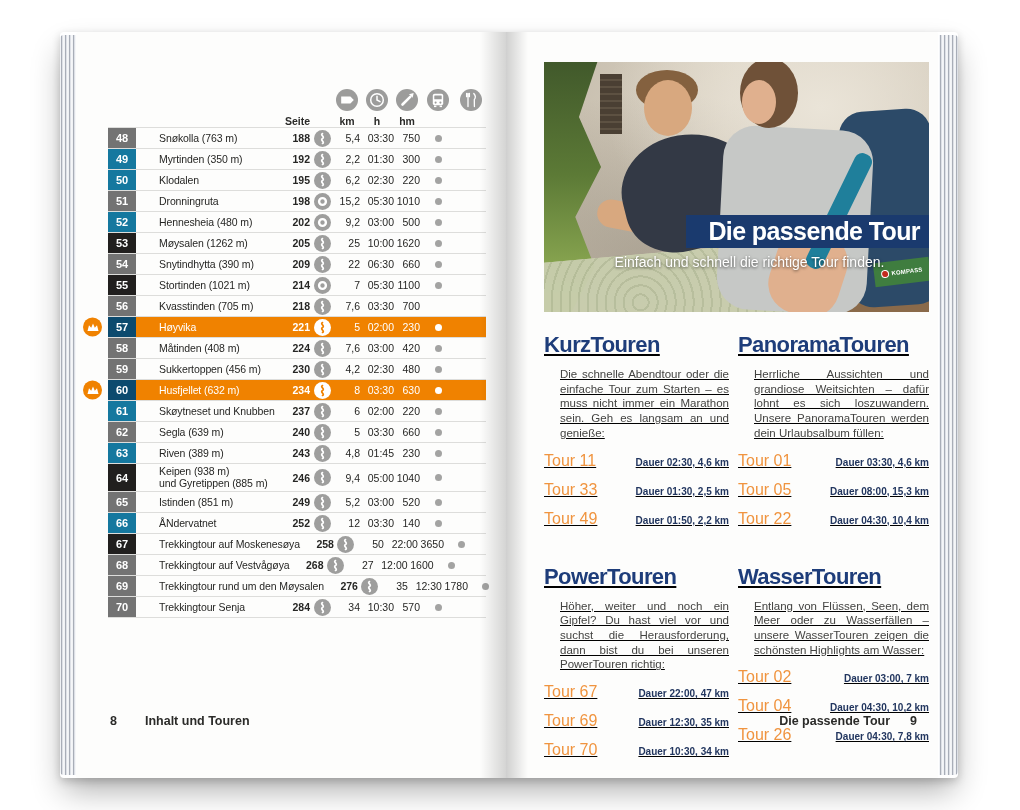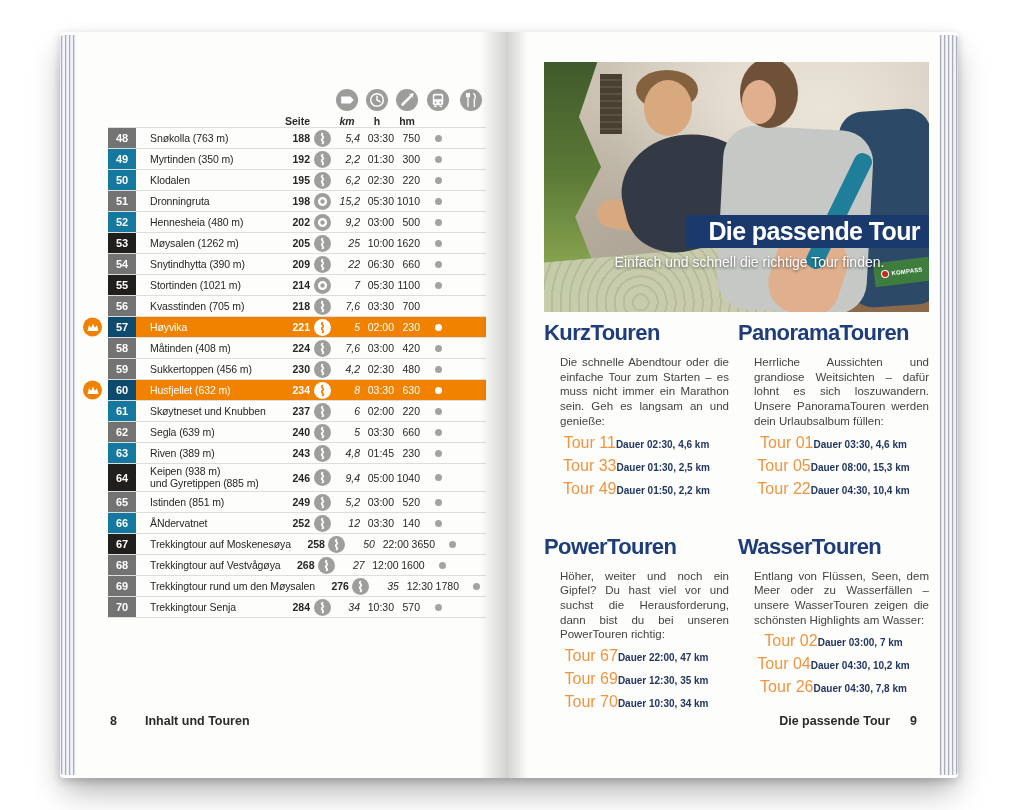--- a/index.html
+++ b/index.html
@@ -19,24 +19,24 @@
         background:linear-gradient(90deg,rgba(0,0,0,0),rgba(0,0,0,.16));}
   .page-right::before{content:"";position:absolute;left:0;top:0;bottom:0;width:22px;
         background:linear-gradient(90deg,rgba(0,0,0,.18),rgba(0,0,0,0));z-index:5;pointer-events:none;}
 
   
   .tour-table{position:absolute;left:32px;top:56px;width:378px;}
   .t-icons,.t-labels,.t-row{display:flex;align-items:stretch;}
   .t-icons{height:24px;margin-bottom:2px;}
   .t-labels{height:13px;font-size:10.5px;font-weight:bold;color:#2b2b29;}
   .c-badge{flex:0 0 28px;display:flex;align-items:center;justify-content:center;}
-  .c-name{flex:1 1 auto;display:flex;flex-direction:column;justify-content:center;padding-left:14px;white-space:nowrap;letter-spacing:-.1px;}
+  .c-name{flex:1 1 auto;display:flex;flex-direction:column;justify-content:center;padding-left:23px;white-space:nowrap;letter-spacing:-.1px;}
   .c-seite{flex:0 0 34px;display:flex;align-items:center;justify-content:flex-end;font-weight:bold;}
   .c-route{flex:0 0 24px;display:flex;align-items:center;justify-content:center;}
-  .c-km{flex:0 0 26px;display:flex;align-items:center;justify-content:flex-end;font-style:italic;}
+  .c-km{flex:0 0 26px;display:flex;align-items:center;justify-content:flex-end;}
   .c-h{flex:0 0 34px;display:flex;align-items:center;justify-content:flex-end;}
   .c-hm{flex:0 0 26px;display:flex;align-items:center;justify-content:flex-end;}
   .c-bus{flex:0 0 36px;display:flex;align-items:center;justify-content:center;}
   .c-food{flex:0 0 30px;display:flex;align-items:center;justify-content:center;}
   .t-icons .ci{justify-content:center;}
   .t-labels .cc{justify-content:center;}
   .t-body{border-top:1px solid #dddddb;}
   .t-row{min-height:20px;border-bottom:1px solid #dddddb;position:relative;font-size:10.5px;color:#262624;}
   .t-row.tall{min-height:27px;}
   .t-row.tall .c-name{line-height:1.06;}
@@ -88,25 +88,25 @@
   .bp-label .rdot{position:static;width:6px;height:6px;border-radius:50%;background:#c22a1e;border:1px solid #fff;}
   .bp-label .bptxt{position:static;color:#fff;font-size:6px;font-weight:bold;letter-spacing:.2px;}
   .wom-head{left:196px;top:-4px;width:58px;height:70px;border-radius:50%;background:#6f5138;}
   .wom-face{left:198px;top:18px;width:34px;height:44px;border-radius:50%;background:#e0b08e;}
   .banner{left:142px;top:153px;right:0;height:33px;background:#1a3a6e;display:flex;align-items:center;justify-content:flex-end;}
   .banner-title{position:static;color:#fff;font-weight:bold;font-size:25px;letter-spacing:-.6px;padding-right:9px;white-space:nowrap;}
   .hero-sub{left:0;top:192px;right:0;text-align:center;padding-right:8px;color:#fff;font-size:14px;
             text-shadow:0 1px 3px rgba(0,0,0,.65);margin-left:34px;}
 
   
-  .sections{position:absolute;left:38px;top:288px;width:385px;display:grid;
-            grid-template-columns:185px 191px;column-gap:9px;row-gap:36px;}
+  .sections{position:absolute;left:38px;top:300px;width:385px;display:grid;
+            grid-template-columns:185px 191px;column-gap:9px;row-gap:36px;text-decoration:underline;}
   .sec-title{margin:0 0 9px 0;font-size:22px;font-weight:bold;color:#1e3d7a;letter-spacing:-.6px;}
   .sec-body{margin:0 0 3px 16px;font-size:11.5px;line-height:1.28;color:#434341;text-align:justify;}
-  .tour-row{display:flex;justify-content:center;align-items:baseline;margin-top:5px;}
+  .tour-row{display:flex;justify-content:space-between;align-items:baseline;margin-top:11px;}
   .tour-label{font-size:16px;color:#f0943f;}
   .tour-detail{font-size:10px;font-weight:bold;color:#22365f;white-space:nowrap;}
 </style>
 </head>
 <body>
 
 <div class="spread">
   <div class="edge edge-l"></div>
   <div class="edge edge-r"></div>
 

